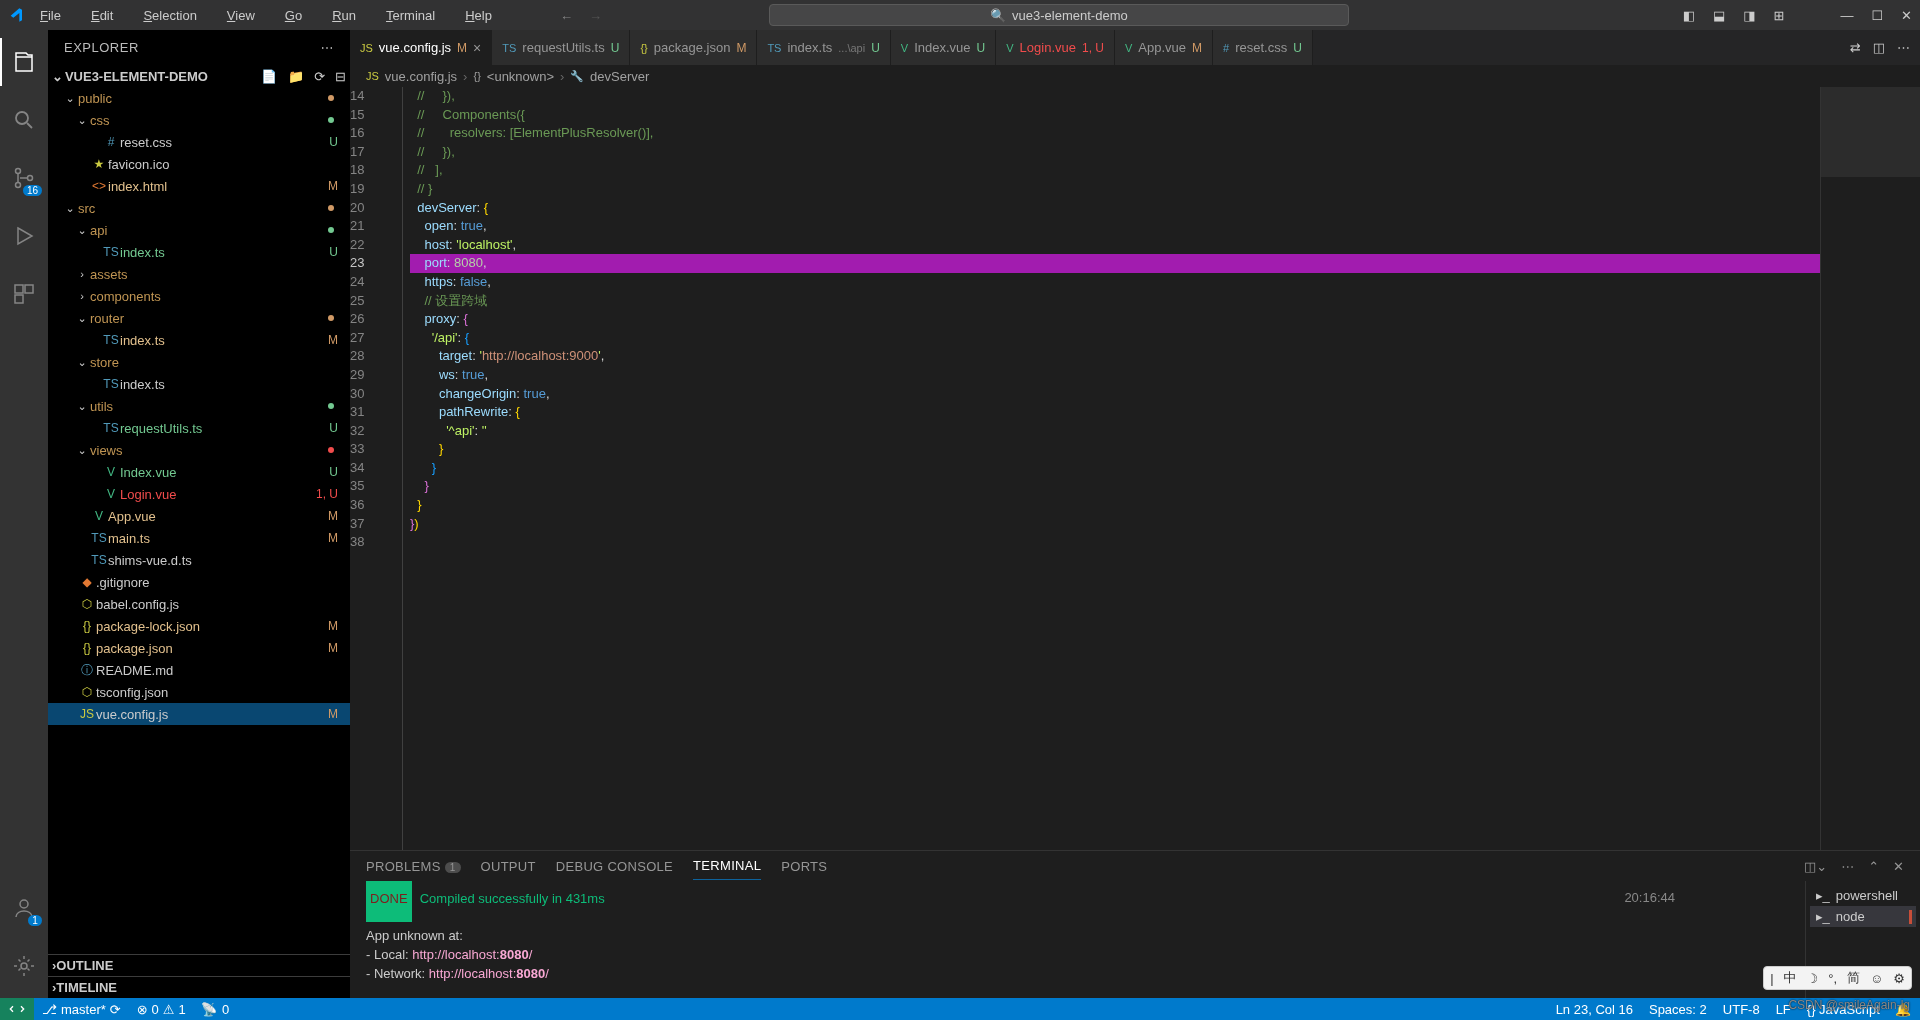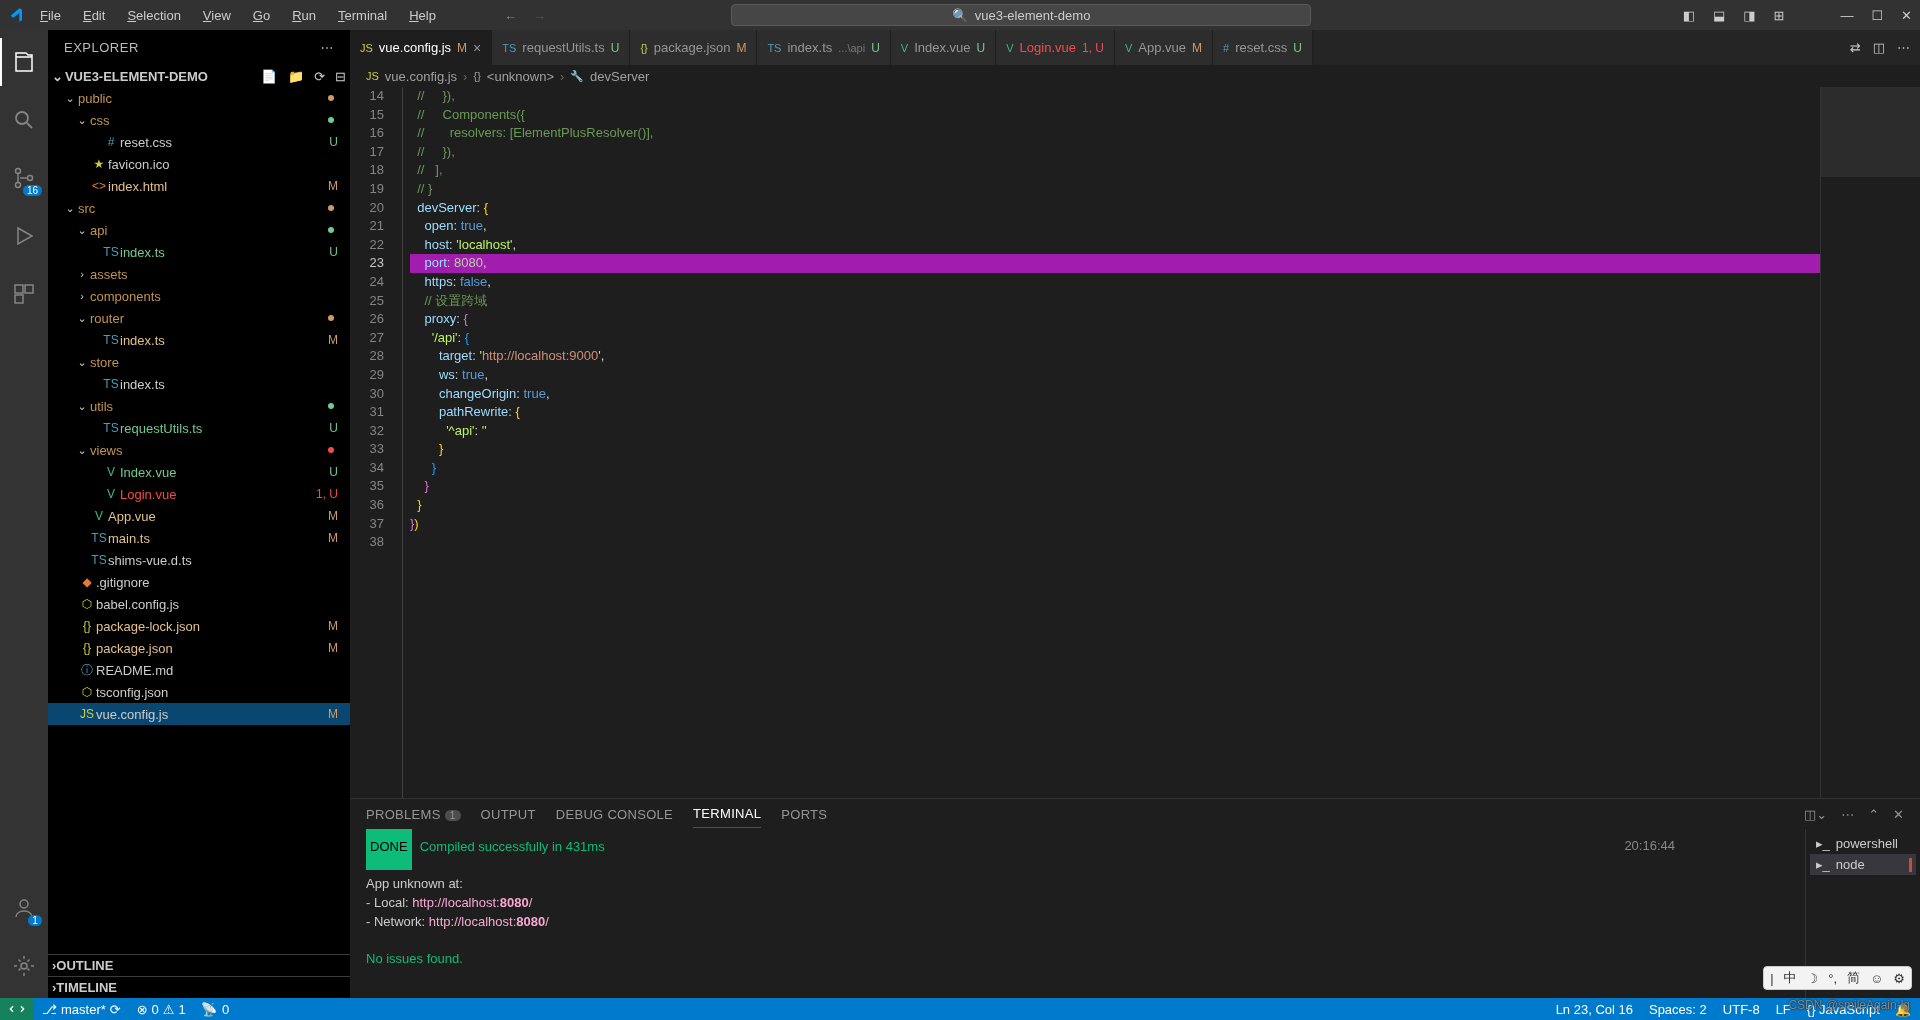--- a/index.html
+++ b/index.html
@@ -1,19 +1,19 @@
 <!DOCTYPE html>
 <html><head>
 <meta charset="utf-8">
 <style>
 *{margin:0;padding:0;box-sizing:border-box;font-family:'Segoe UI',sans-serif;font-size:13px;user-select:none}
 body{background:#1e1e1e;color:#ccc;width:1920px;height:1020px;overflow:hidden;display:flex;flex-direction:column}
 .titlebar{height:30px;background:#323233;display:flex;align-items:center;padding:0 8px}
 .titlebar .logo{width:16px;height:16px;margin-right:8px}
-.titlebar .menu{display:flex;gap:6px}
+.titlebar .menu{display:flex;gap:14px}
 .titlebar .menu span{padding:4px 8px;color:#ccc;cursor:pointer}
 .titlebar .menu span u{text-decoration:underline}
 .titlebar .nav{display:flex;gap:16px;margin-left:60px}
 .titlebar .nav span{color:#888;cursor:pointer}
 .titlebar .search{flex:0 0 580px;margin:0 auto;height:22px;background:#464647;border:1px solid #5a5a5a;border-radius:4px;display:flex;align-items:center;justify-content:center;color:#ccc;gap:6px}
 .titlebar .right{margin-left:auto;display:flex;gap:18px;align-items:center}
 .titlebar .right span{color:#ccc;cursor:pointer}
 .main{flex:1;display:flex;overflow:hidden}
 .activitybar{width:48px;background:#333333;display:flex;flex-direction:column;align-items:center;padding-top:8px;gap:10px}
 .activitybar .act{width:48px;height:48px;display:flex;align-items:center;justify-content:center;color:#858585;cursor:pointer;position:relative}
@@ -59,48 +59,48 @@
 .tabs{height:35px;background:#252526;display:flex;overflow:hidden}
 .tab{height:35px;padding:0 10px;display:flex;align-items:center;gap:6px;background:#2d2d2d;border-right:1px solid #1e1e1e;color:#969696;cursor:pointer;white-space:nowrap}
 .tab.active{background:#1e1e1e;color:#fff}
 .tab .tclose{color:#969696;font-size:14px}
 .tab .tstatus{font-size:12px}
 .tab .tlbl-red{color:#f14c4c}
 .tabs-actions{margin-left:auto;display:flex;align-items:center;gap:12px;padding:0 10px;color:#ccc}
 .breadcrumb{height:22px;display:flex;align-items:center;padding:0 16px;gap:6px;color:#a0a0a0;font-size:12px}
 .breadcrumb .bc-chev{color:#666}
 .editor{flex:1;display:flex;overflow:hidden;position:relative;font-family:Consolas,monospace;font-size:14px}
-.gutter{width:50px;text-align:right;padding-right:16px;color:#858585;line-height:18.6px;padding-top:0}
+.gutter{width:50px;text-align:left;padding-right:16px;color:#858585;line-height:18.6px;padding-top:0}
 .gutter div{height:18.6px}
 .fold-col{width:10px;position:relative}
 .fold-line{position:absolute;left:2px;width:1px;background:#404040;top:0;bottom:0}
 .code{flex:1;line-height:18.6px;white-space:pre;color:#d4d4d4}
 .code .line{height:18.6px}
 .code .cl-comment{color:#6a9955}
 .code .cl-key{color:#9cdcfe}
 .code .cl-str{color:#bef264}
 .code .cl-str-u{color:#ce9178;}
 .code .cl-num{color:#b5cea8}
 .code .cl-bool{color:#569cd6}
 .code .cl-brace{color:#ffd700}
 .code .cl-brace2{color:#da70d6}
 .code .cl-brace3{color:#179fff}
 .code .cl-punct{color:#d4d4d4}
 .cursor-line{background:#a21caf}
 .minimap{width:100px;background:#1e1e1e;border-left:1px solid #333;position:relative;overflow:hidden}
 .minimap-bar{position:absolute;left:0;right:0;background:#3a3a3a;opacity:0.5}
-.panel{height:200px;background:#1e1e1e;border-top:1px solid #333;display:flex;flex-direction:column}
+.panel{height:148px;background:#1e1e1e;border-top:1px solid #333;display:flex;flex-direction:column}
 .panel-tabs{height:30px;display:flex;align-items:center;padding:0 16px;gap:20px;color:#969696;font-size:11px}
 .panel-tabs .ptab{cursor:pointer;padding:6px 0;letter-spacing:0.3px}
 .panel-tabs .ptab.active{color:#fff;border-bottom:1px solid #0e639c}
 .panel-tabs .pbadge{background:#4d4d4d;border-radius:8px;padding:0 5px;font-size:10px;margin-left:4px}
 .panel-tabs .pactions{margin-left:auto;display:flex;gap:14px;font-size:14px;align-items:center}
 .panel-body{flex:1;display:flex;overflow:hidden}
 .terminal{flex:1;padding:8px 16px;font-family:Consolas,monospace;font-size:13.5px;line-height:18px;color:#ccc;overflow:hidden}
-.term-done{background:#0dbc79;color:#000000;padding:16px 4px}
+.term-done{background:#0dbc79;color:#7f1d1d;padding:16px 4px}
 .term-green{color:#0dbc79}
 .term-cyan{color:#f9a8d4}
 .term-bold{font-weight:bold}
 .term-time{position:absolute;right:130px;color:#888}
 .terminal-sidebar{width:115px;border-left:1px solid #333;padding:4px}
 .term-item{display:flex;align-items:center;gap:6px;padding:3px 6px;color:#ccc;font-size:12px;cursor:pointer}
 .term-item.active{background:#37373d}
 .term-indicator{position:absolute;right:4px;width:3px;background:#c74e39;height:14px}
 .statusbar{height:22px;background:#007acc;display:flex;align-items:center;color:#fff;font-size:12px}
 .statusbar .remote{background:#16825d;width:34px;height:22px;display:flex;align-items:center;justify-content:center}

